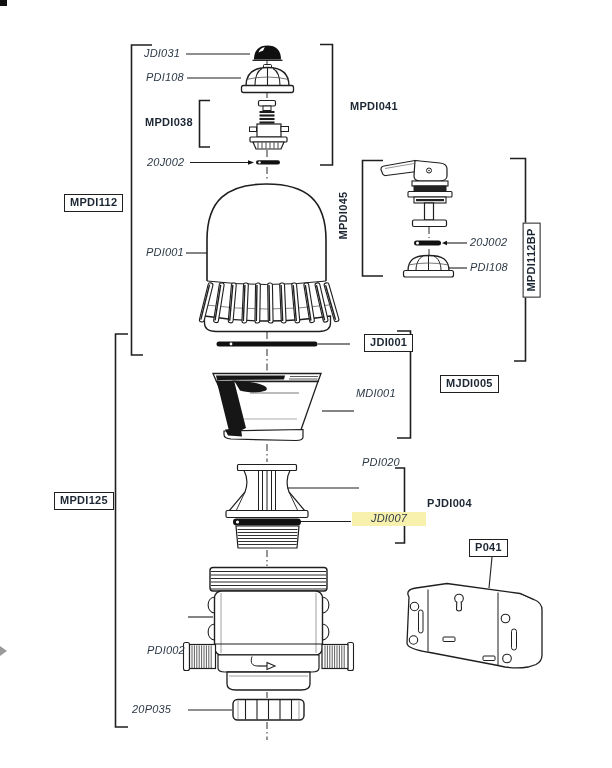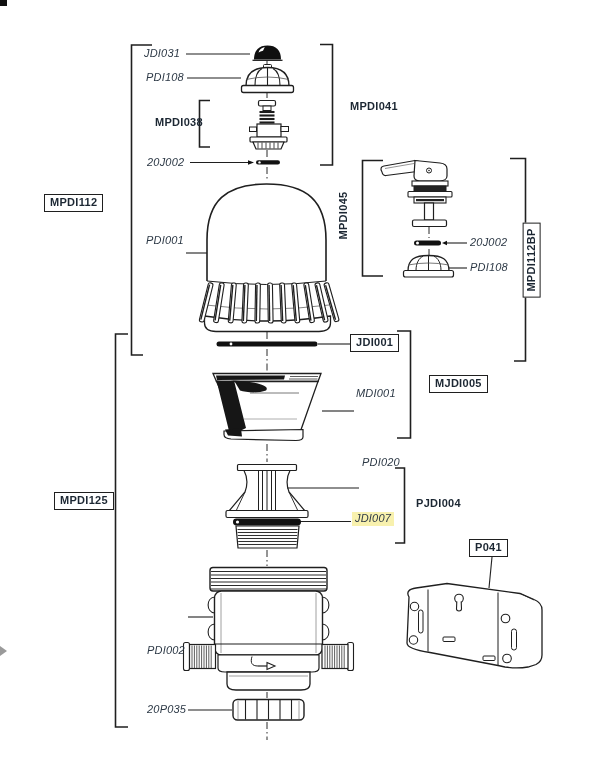--- a/index.html
+++ b/index.html
@@ -5,21 +5,21 @@
   html,body{margin:0;padding:0;background:#fff;}
   .stage{position:relative;width:557px;height:768px;background:#ffffff;overflow:hidden;
          font-family:"Liberation Sans",sans-serif;}
   svg.art{position:absolute;left:0;top:0;display:block;}
   .lbl{position:absolute;font-size:11px;line-height:13px;letter-spacing:.2px;
        color:#2d3946;white-space:nowrap;}
   .it{font-style:italic;}
   .bd{font-weight:bold;font-style:normal;color:#1c2733;letter-spacing:.3px;}
   .boxed{border:1.4px solid #1f1f1f;background:#fff;padding:1px 5px 2px;}
   .rot{transform:rotate(-90deg);transform-origin:center;}
-  .hl{background:#f8f1ae;padding:0 3px 1px;text-align:center;}
+  .hl{background:#f8f1ae;padding:0 19px 1px;text-align:center;}
 </style>
 </head>
 <body>
 
 <div class="stage">
 
 <svg class="art" width="612" height="768" viewBox="0 0 612 768">
 
   <g>
     <rect x="0" y="0" width="7" height="6" fill="#111"></rect>
@@ -333,33 +333,33 @@
     <rect x="443" y="637" width="12" height="4.5" rx="1" fill="#fff" stroke="#1f1f1f" stroke-width="1"></rect>
     <rect x="483" y="656" width="12" height="4.5" rx="1" fill="#fff" stroke="#1f1f1f" stroke-width="1"></rect>
     <circle cx="505.5" cy="618.5" r="4.3" fill="#fff" stroke="#1f1f1f" stroke-width="1.1"></circle>
     <circle cx="507" cy="658.5" r="4.3" fill="#fff" stroke="#1f1f1f" stroke-width="1.1"></circle>
     <rect x="511.5" y="629" width="5" height="21" rx="2.4" fill="#fff" stroke="#1f1f1f" stroke-width="1"></rect>
   </g>
 </svg>
 
   <div class="lbl it" style="left:144px;top:47px">JDI031</div>
   <div class="lbl it" style="left:146px;top:71px">PDI108</div>
-  <div class="lbl bd" style="left:155px;top:116px">MPDI038</div>
+  <div class="lbl bd" style="left:145px;top:116px">MPDI038</div>
   <div class="lbl bd" style="left:350px;top:100px">MPDI041</div>
   <div class="lbl it" style="left:147px;top:156px">20J002</div>
-  <div class="lbl bd boxed" style="left:44px;top:194px">MPDI112</div>
-  <div class="lbl it" style="left:146px;top:234px">PDI001</div>
+  <div class="lbl bd boxed" style="left:64px;top:194px">MPDI112</div>
+  <div class="lbl it" style="left:146px;top:246px">PDI001</div>
   <div class="lbl bd rot" style="left:320px;top:209px">MPDI045</div>
   <div class="lbl it" style="left:470px;top:236px">20J002</div>
   <div class="lbl it" style="left:470px;top:261px">PDI108</div>
   <div class="lbl bd boxed rot" style="left:494px;top:251px">MPDI112BP</div>
-  <div class="lbl bd boxed" style="left:350px;top:334px">JDI001</div>
-  <div class="lbl bd boxed" style="left:429px;top:375px">MJDI005</div>
+  <div class="lbl bd boxed" style="left:364px;top:334px">JDI001</div>
+  <div class="lbl bd boxed" style="left:440px;top:375px">MJDI005</div>
   <div class="lbl it" style="left:356px;top:387px">MDI001</div>
   <div class="lbl it" style="left:362px;top:456px">PDI020</div>
-  <div class="lbl bd" style="left:416px;top:497px">PJDI004</div>
+  <div class="lbl bd" style="left:427px;top:497px">PJDI004</div>
   <div class="lbl it hl" style="left:352px;top:512px">JDI007</div>
   <div class="lbl bd boxed" style="left:54px;top:492px">MPDI125</div>
   <div class="lbl bd boxed" style="left:469px;top:539px">P041</div>
   <div class="lbl it" style="left:147px;top:644px">PDI002</div>
-  <div class="lbl it" style="left:147px;top:703px">20P035</div>
+  <div class="lbl it" style="left:132px;top:703px">20P035</div>
 
 </div>
 
 </body></html>

